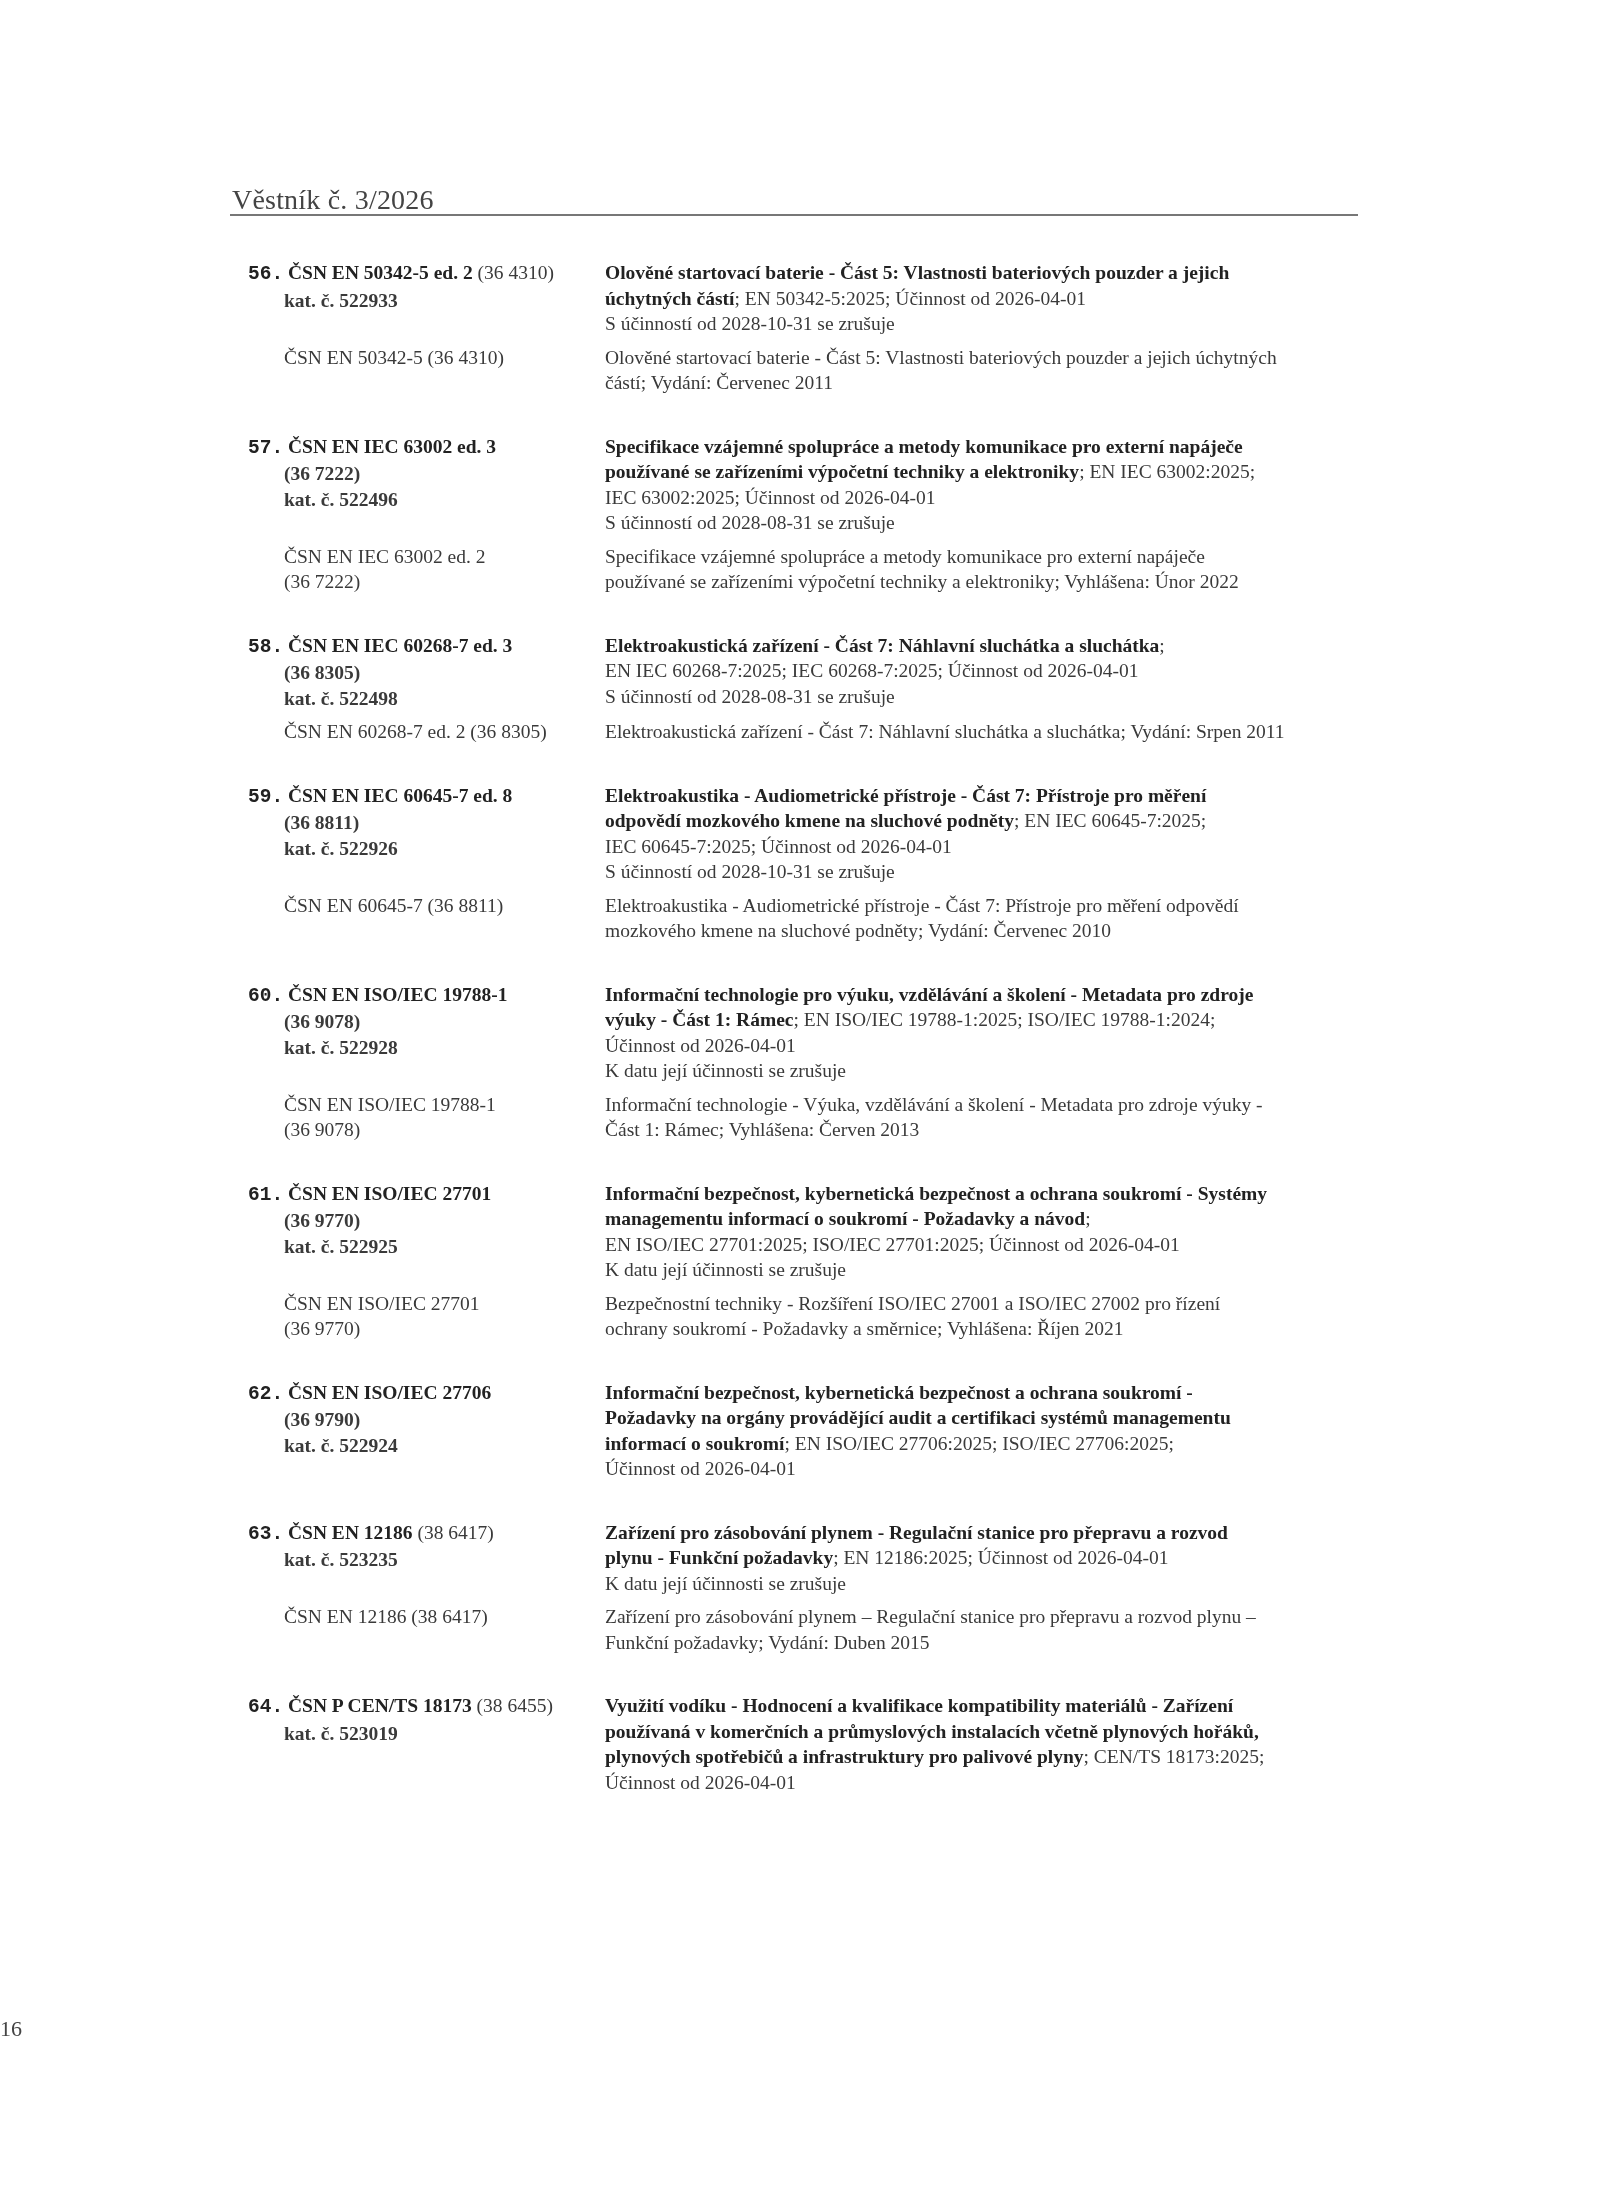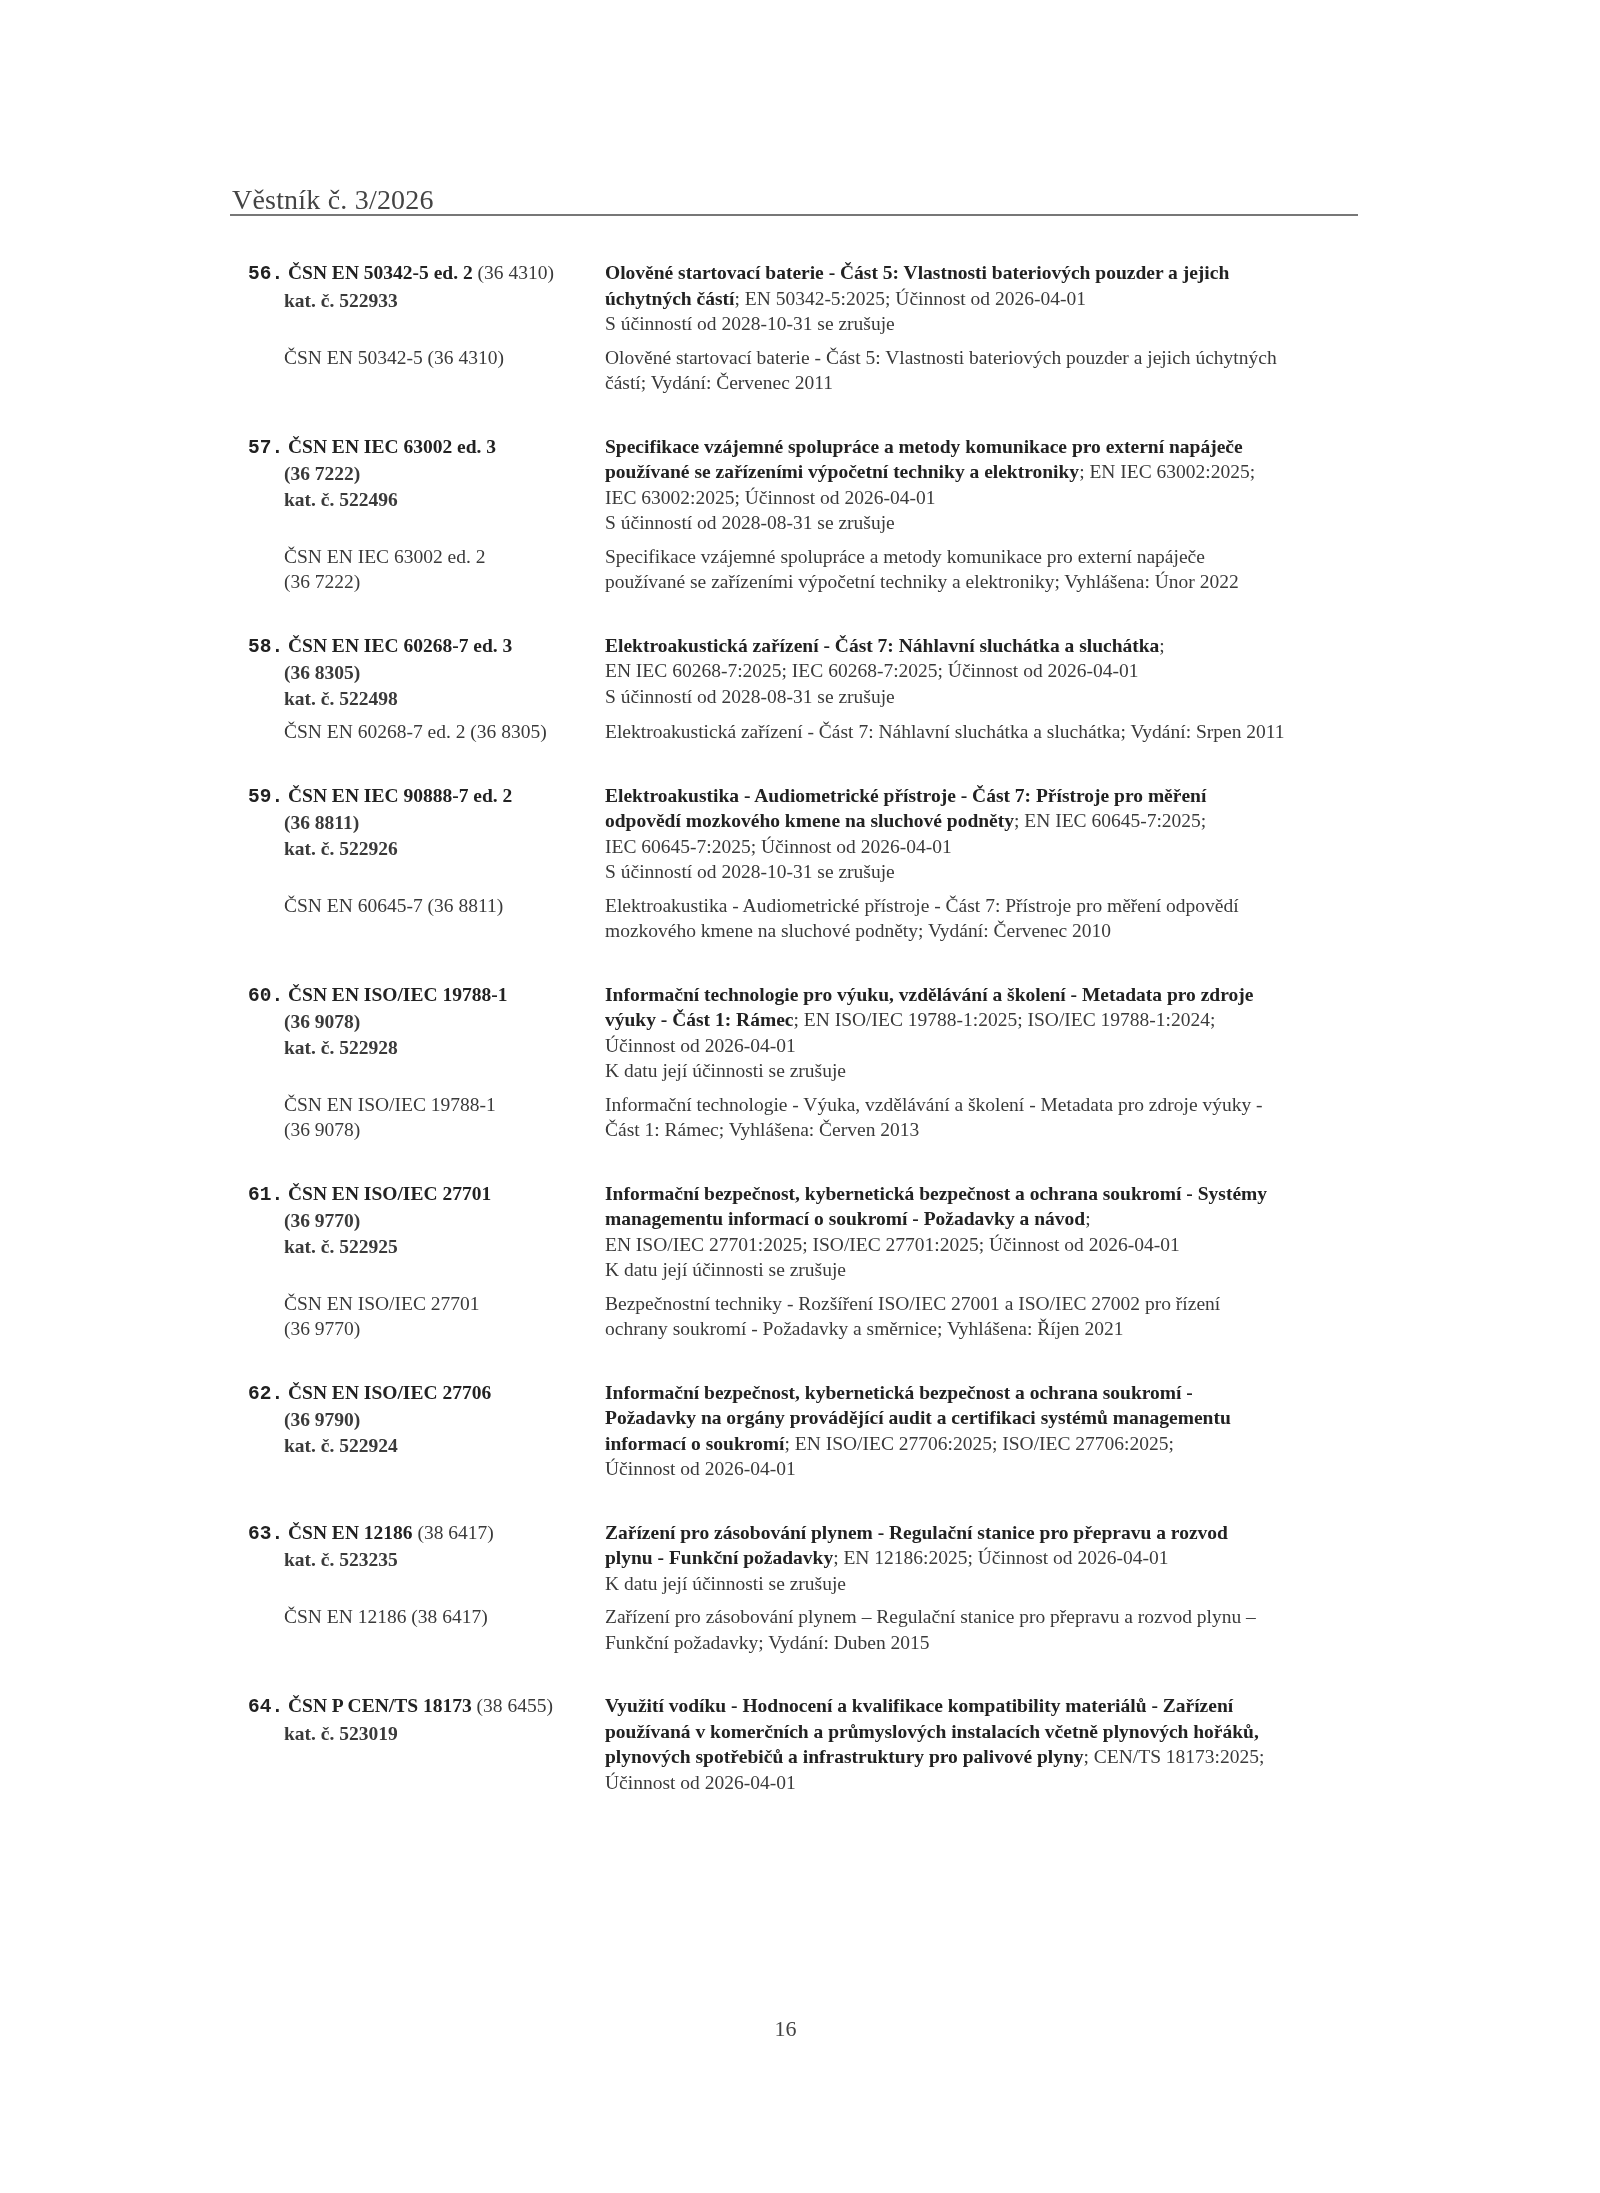--- a/index.html
+++ b/index.html
@@ -21,21 +21,21 @@
   .row { display: flex; align-items: flex-start; }
   .row + .row { margin-top: 8px; }
   .left { width: 357px; flex: 0 0 357px; font-size: 19.5px; line-height: 25.5px; }
   .right { flex: 1; font-size: 19.5px; line-height: 25.5px; }
   .line { display: block; white-space: nowrap; }
   .indent { padding-left: 36px; font-weight: bold; }
   .old-indent { padding-left: 36px; }
   b, .bold { font-weight: bold; color: #222; }
   .num { font-weight: bold; color: #222; font-family: Liberation Mono, monospace; }
   .page-number {
-    position: absolute; left: 0; top: 2016px; width: 1571px; text-align: center;
+    position: absolute; left: 0; top: 2016px; width: 1571px; 
     font-size: 22px; color: #444;
   }
 </style>
 </head>
 <body>
 
 <div class="header">Věstník č. 3/2026</div>
 <div class="header-rule"></div>
 
 <div class="entries" id="entries">
@@ -104,21 +104,21 @@
           <span class="line old-indent">ČSN EN 60268-7 ed. 2 (36 8305)</span>
         </div>
         <div class="right">
           <span class="line">Elektroakustická zařízení - Část 7: Náhlavní sluchátka a sluchátka; Vydání: Srpen 2011</span>
         </div>
       </div>
     </div>
     <div class="entry">
       <div class="row">
         <div class="left">
-          <span class="line"><span class="num">59.</span> <span class="bold">ČSN EN IEC 90888-7 ed. 2</span><span></span></span>
+          <span class="line"><span class="num">59.</span> <span class="bold">ČSN EN IEC 60645-7 ed. 8</span><span></span></span>
           <span class="line indent">(36 8811)</span>
           <span class="line indent">kat. č. 522926</span>
         </div>
         <div class="right">
           <span class="line"><span class="bold">Elektroakustika - Audiometrické přístroje - Část 7: Přístroje pro měření</span></span>
           <span class="line"><span class="bold">odpovědí mozkového kmene na sluchové podněty</span><span>; EN IEC 60645-7:2025;</span></span>
           <span class="line">IEC 60645-7:2025; Účinnost od 2026-04-01</span>
           <span class="line">S účinností od 2028-10-31 se zrušuje</span>
         </div>
       </div>

